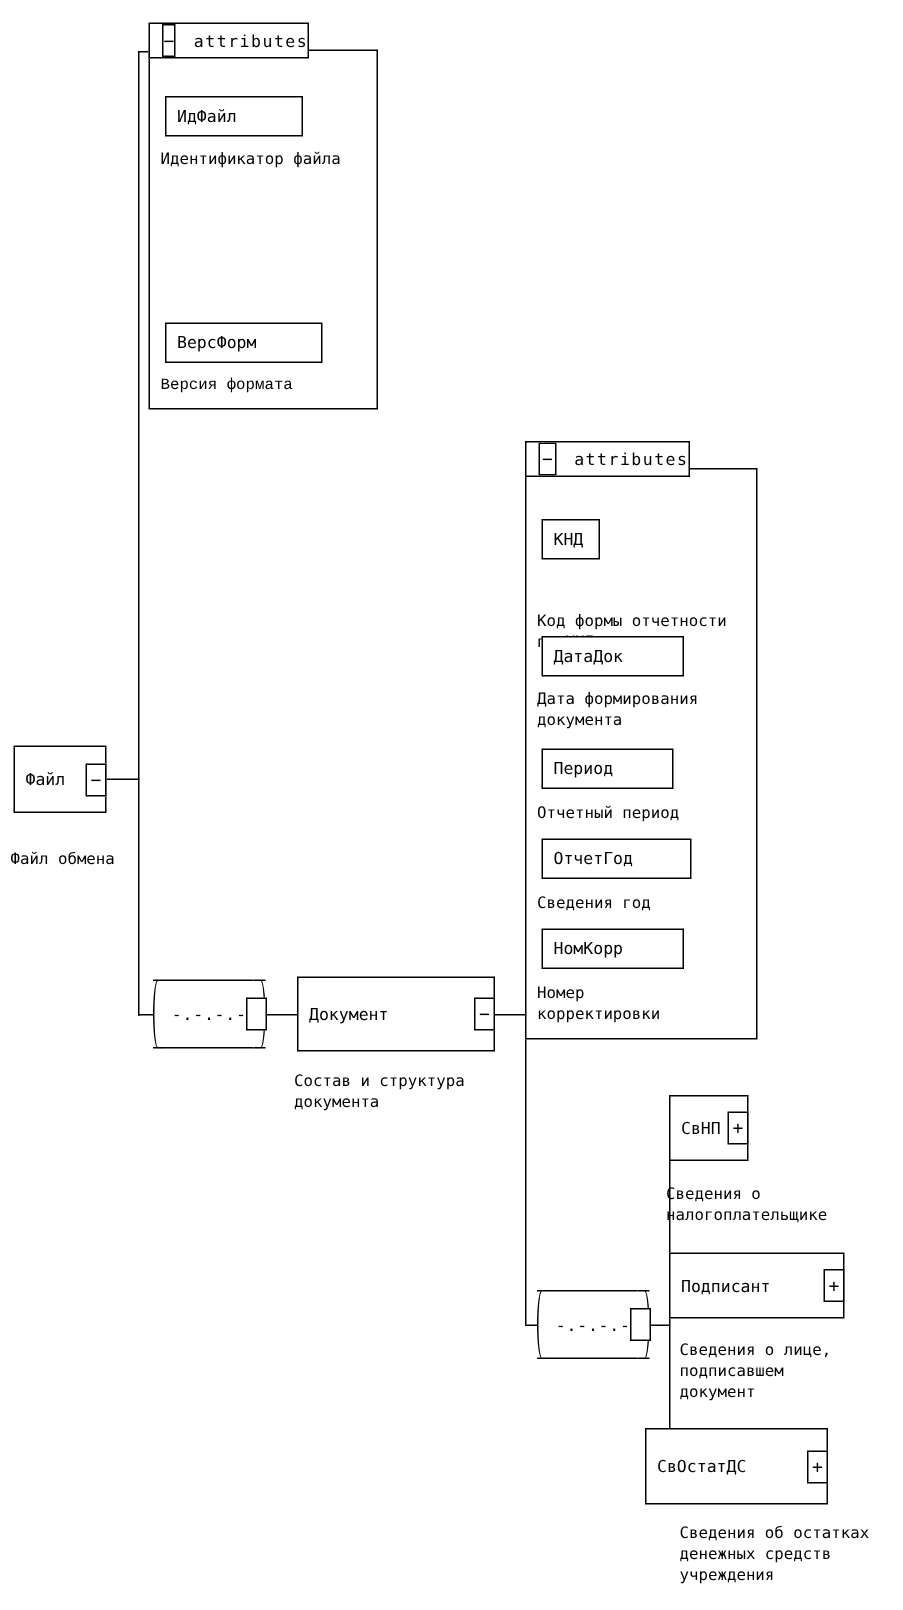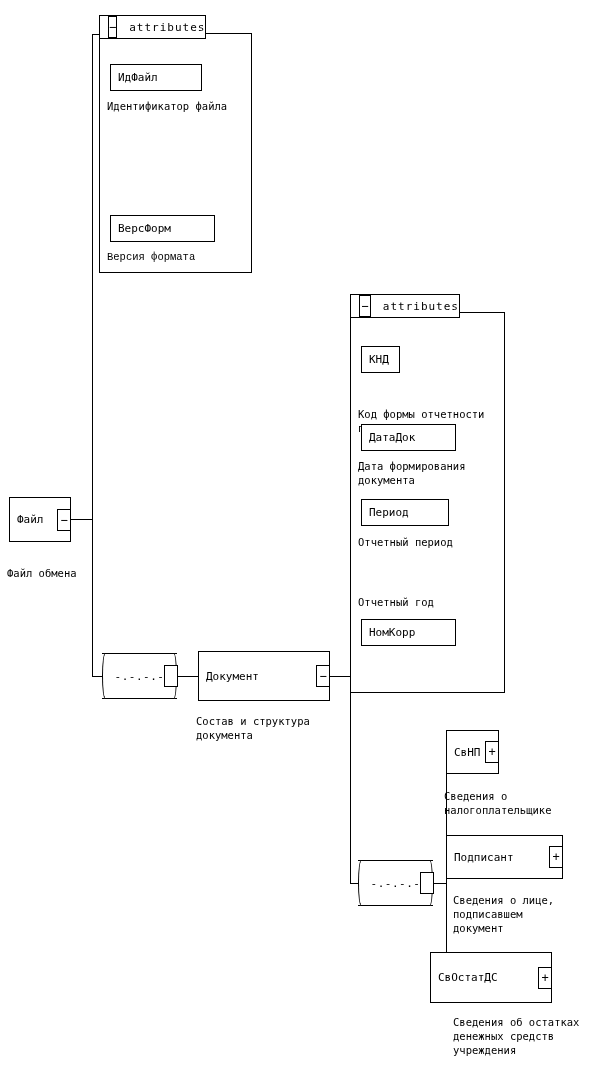--- a/index.html
+++ b/index.html
@@ -247,25 +247,30 @@
     <span class="label">ДатаДок</span>
   </div>
   <div class="caption" style="left:358px; top:459px; width:175px;">Дата формирования
 документа</div>
 
   <div class="node" style="left:361px; top:499px; width:88px; height:27px;">
     <span class="label">Период</span>
   </div>
   <div class="caption" style="left:358px; top:535px; width:175px;">Отчетный период</div>
 
-  <div class="caption" style="left:358px; top:595px; width:175px;">Отчетный год</div>
+  <div class="node" style="left:361px; top:559px; width:100px; height:27px;">
+    <span class="label">ОтчетГод</span>
+  </div>
+  <div class="caption" style="left:358px; top:595px; width:175px;">Сведения год</div>
 
   <div class="node" style="left:361px; top:619px; width:95px; height:27px;">
     <span class="label">НомКорр</span>
   </div>
+  <div class="caption" style="left:358px; top:655px; width:175px;">Номер
+корректировки</div>
 
   <div class="seq" style="left:358px; top:860px; width:75px; height:46px;">
     <div class="seqdots">-.-.-.-</div>
     <div class="brk l"></div>
     <div class="brk r"></div>
     <div class="stub"></div>
   </div>
 
   <div class="node" style="left:446px; top:730px; width:53px; height:44px;">
     <span class="label">СвНП</span>

